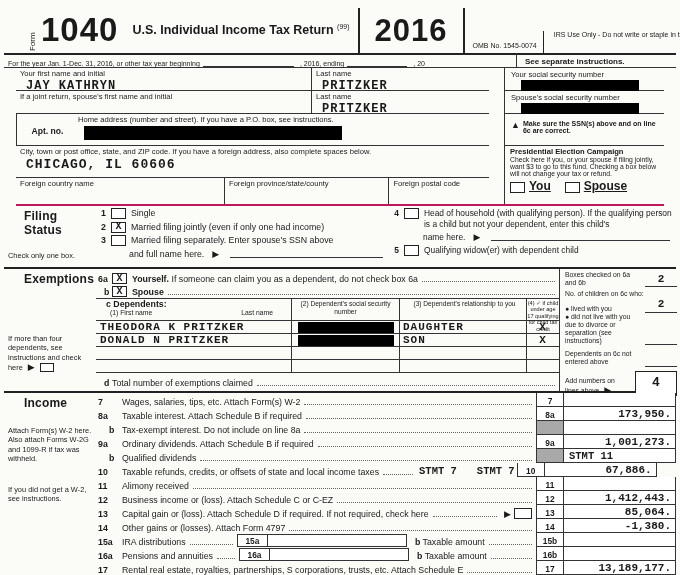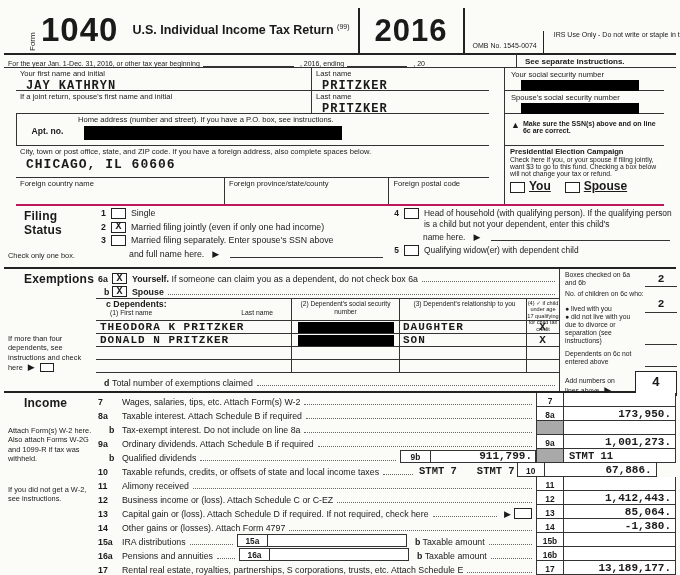--- a/index.html
+++ b/index.html
@@ -379,24 +379,20 @@
         <span class="ilabel">Ordinary dividends. Attach Schedule B if required</span>
         <span class="dots"></span>
         <span class="refcell">9a</span>
         <span class="amtcell mono">1,001,273.</span>
       </div>
 
       <div class="irow">
         <span class="inum sub">b</span>
         <span class="ilabel">Qualified dividends</span>
         <span class="dots"></span>
-        <span class="innerbox">
-          <span class="innerref">9b</span>
-          <span class="inneramt mono">911,799.</span>
-        </span>
         <span class="refcell shaded"></span>
         <span class="amtcell mono left">STMT 11</span>
       </div>
 
       <div class="irow">
         <span class="inum">10</span>
         <span class="ilabel">Taxable refunds, credits, or offsets of state and local income taxes</span>
         <span class="dots" style="max-width:30px"></span>
         <span class="stmt mono">STMT 7</span>
         <span class="stmt mono" style="margin-left:18px">STMT 7</span>

